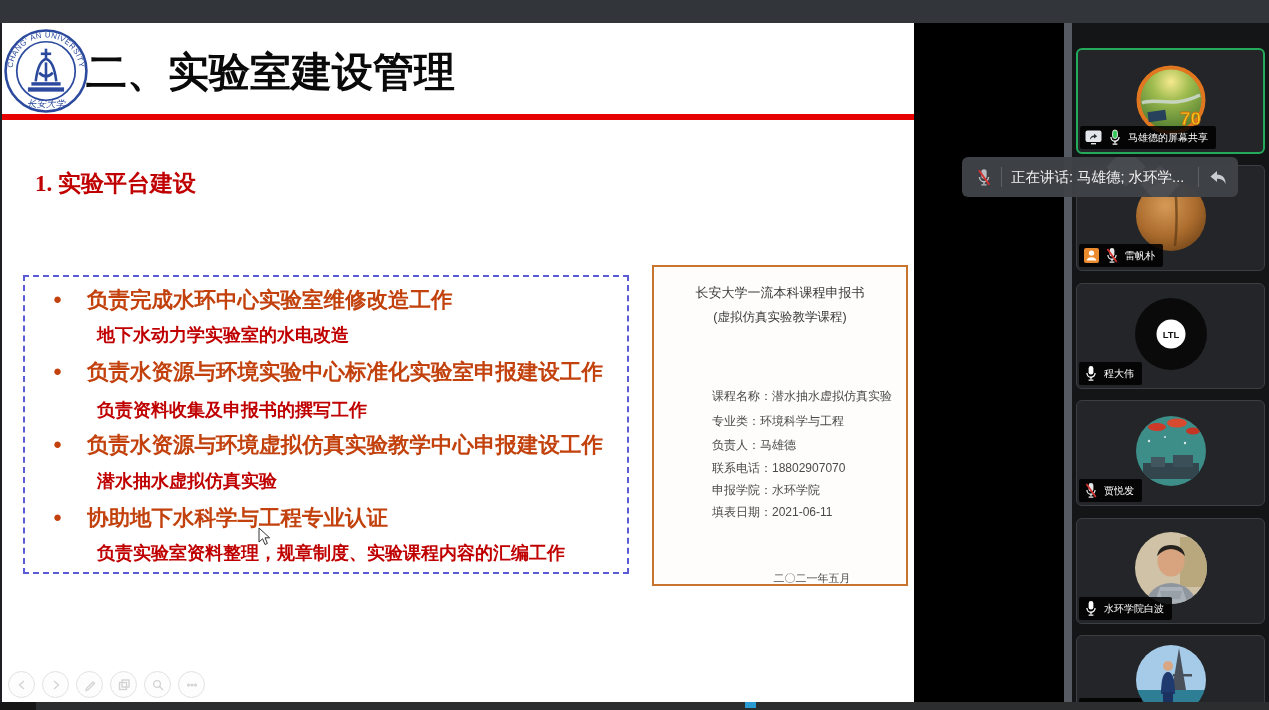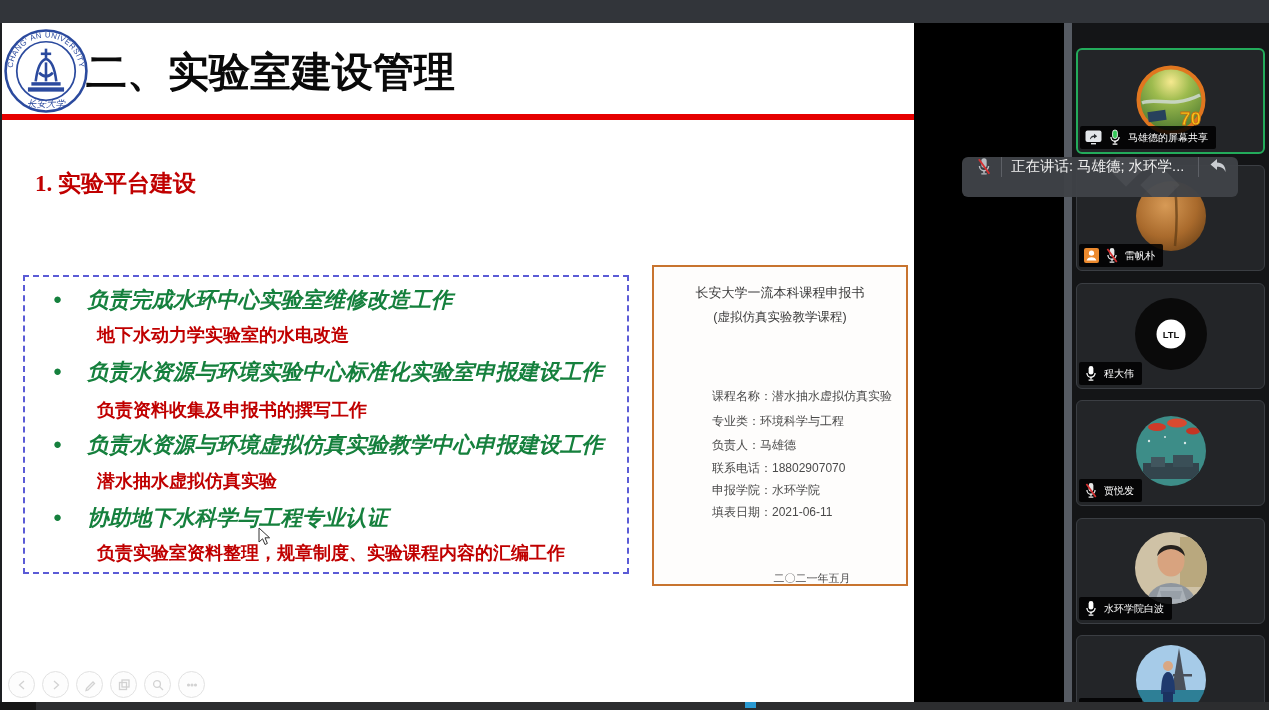--- a/index.html
+++ b/index.html
@@ -19,21 +19,21 @@
   .slide-title { position:absolute; left:86px; top:22px; font-family:"Liberation Serif","DejaVu Serif",serif;
                  font-weight:bold; font-size:41px; color:#0a0a0a; letter-spacing:0px; white-space:nowrap; }
   .red-line { position:absolute; left:0; top:91px; width:914px; height:6px; background:#e60000; }
 
   .section-heading { position:absolute; left:35px; top:145px; font-family:"Liberation Serif","DejaVu Serif",serif;
                      font-weight:bold; font-size:23px; color:#c00000;text-align:right; }
 
   .bullet-box { position:absolute; left:23px; top:252px; width:606px; height:299px;
                 border:2px dashed #5b5bd6; background:#fff; }
   .b-main { position:absolute; left:28px; white-space:nowrap; font-family:"Liberation Serif","DejaVu Serif",serif;
-            font-weight:bold; font-size:21.5px; color:#15803d;font-style:italic; }
+            font-weight:bold; font-size:21.5px; color:#c2410c; }
   .b-main .dot { display:inline-block; width:34px; font-size:15px; vertical-align:3px; }
   .b-sub { position:absolute; left:72px; white-space:nowrap; font-family:"Liberation Serif","DejaVu Serif",serif;
            font-weight:bold; font-size:18px; color:#c00000; }
 
   .doc-preview { position:absolute; left:652px; top:242px; width:256px; height:321px;
                  background:#fefdfc; border:2px solid #c8742f; }
   .doc-title { position:absolute; top:17px; width:100%; text-align:center; font-size:13px; color:#3a3a3a; }
   .doc-subtitle { position:absolute; top:42px; width:100%; text-align:center; font-size:12.5px; color:#3a3a3a; }
   .doc-field { position:absolute; left:58px; font-size:12px; color:#4a4a4a; white-space:nowrap;margin-top:8px; }
   .doc-footer1 { position:absolute; top:288px; width:100%; text-align:center; font-size:11px; color:#4a4a4a; }
@@ -54,21 +54,21 @@
   .tile { position:absolute; left:4px; width:189px; height:106px; background:#232528;
           border:1px solid #3b3e43; border-radius:6px; overflow:hidden;padding-left:16px; }
   .tile.active { border:2px solid #23ab5b; }
   .avatar { position:absolute; left:50%; transform:translateX(-50%); }
   .tile-label { position:absolute; left:2px; bottom:3px; display:flex; align-items:center; gap:6px;
                 background:rgba(0,0,0,0.85); padding:3px 8px 3px 5px; border-radius:2px; }
   .tile-label .name { color:#ffffff; font-size:10px; white-space:nowrap; }
 
   
   .toast { position:absolute; left:962px; top:157px; width:276px; height:40px; background:rgba(63,66,71,0.97);
-           border-radius:6px; display:flex; align-items:flex-start; padding:0 10px 0 14px; z-index:50; overflow:hidden; }
+           border-radius:6px; display:flex; align-items:center; padding:0 10px 0 14px; z-index:50; overflow:hidden; }
   .toast .divider { width:1px; height:20px; background:#5d6066; margin:0 9px; }
   .toast .text { color:#f0f0f0; font-size:14.5px; white-space:nowrap; flex:1; }
   .toast .wm { position:absolute; width:28px; height:28px; background:rgba(255,255,255,0.055); transform:rotate(45deg); }
   .reply-btn { background:none; border:none; padding:0; display:flex; align-items:center; cursor:pointer; }
 
   
   .bottombar { position:absolute; left:0; top:702px; width:1269px; height:8px; background:#2c2d2f; z-index:60; }
   .bottombar .dark-seg { position:absolute; left:0; top:0; width:36px; height:8px; background:#161616; }
   .bottombar .accent { position:absolute; left:745px; top:0; width:11px; height:6px; background:#2a9ad3; }
 </style>

